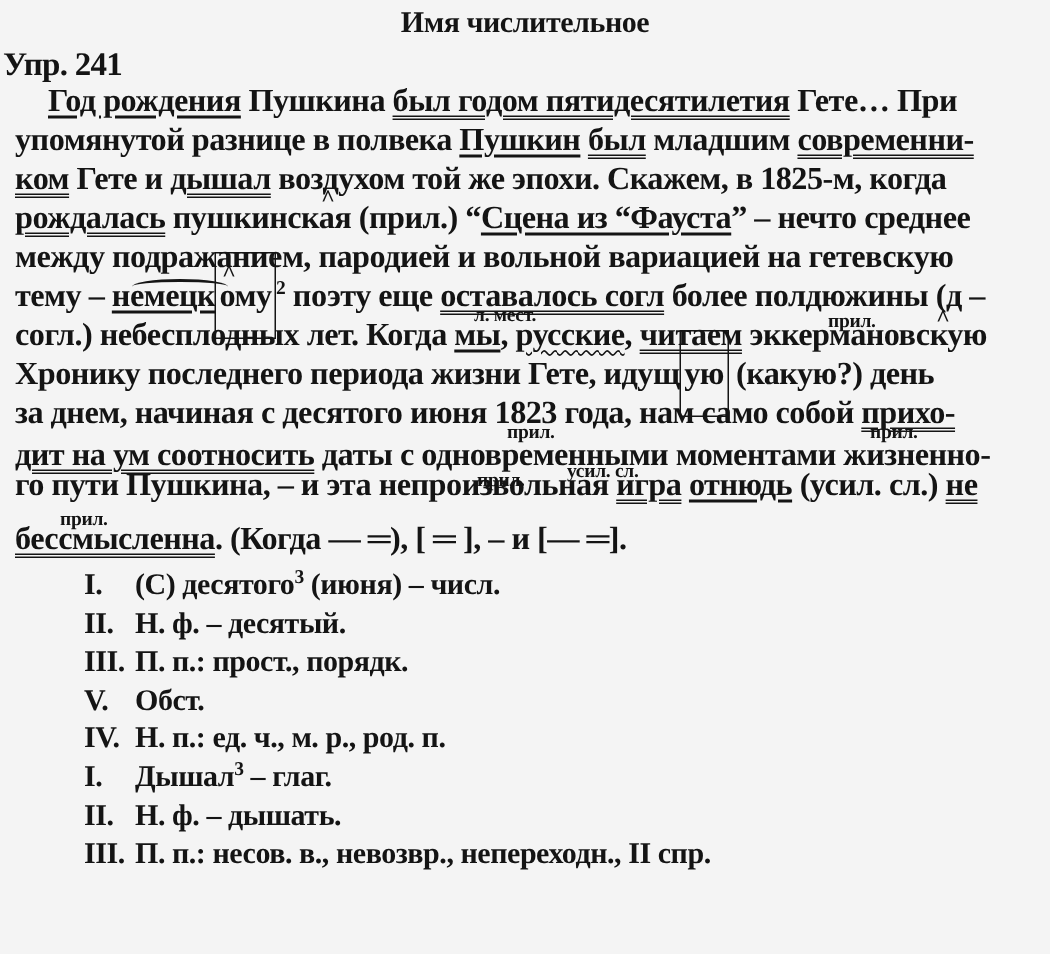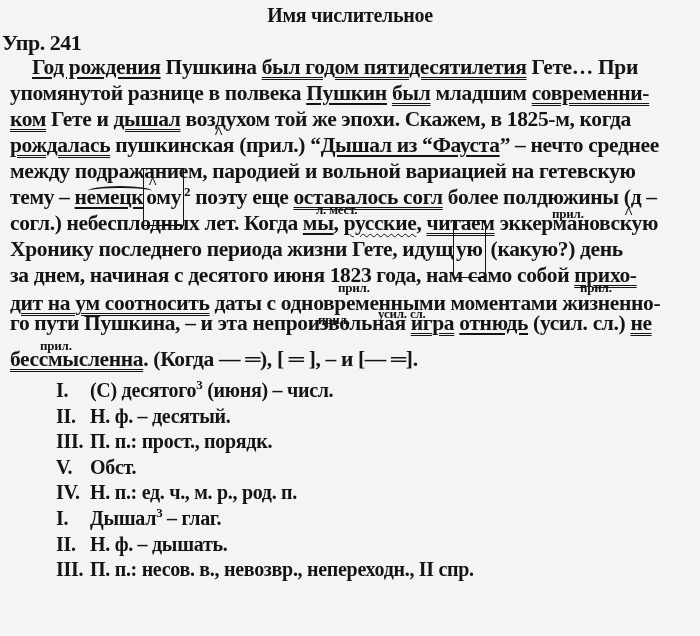--- a/index.html
+++ b/index.html
@@ -62,21 +62,21 @@
 
     <div class="line" style="top:80px;">
       <span>упомянутой разнице в полвека </span><span class="u1">Пушкин</span><span> </span><span class="u2">был</span><span> младшим </span><span class="u2">современни-</span>
     </div>
 
     <div class="line" style="top:106px;">
       <span class="u2">ком</span><span> Гете и </span><span class="u2">дышал</span><span> воздухом той же эпохи. Скажем, в 1825-м, когда</span>
     </div>
 
     <div class="line" style="top:132px;">
-      <span class="u2">рождалась</span><span> пушкинская (прил.) “</span><span class="u1">Дышал из “Фауста</span><span>” – нечто среднее</span>
+      <span class="u2">рождалась</span><span> пушкинская (прил.) “</span><span class="u1">Сцена из “Фауста</span><span>” – нечто среднее</span>
     </div>
     <div class="hat" style="left:214px; top:124px;">^</div>
 
     <div class="line" style="top:158px;">
       <span>между подражанием, пародией и вольной вариацией на гетевскую</span>
     </div>
 
     <div class="line" style="top:184px;">
       <span>тему – </span><span class="u1">немецк</span><span class="boxed">ому</span><span class="sup">2</span><span> поэту еще </span><span class="u2">оставалось согл</span><span> более полдюжины (д –</span>
     </div>

